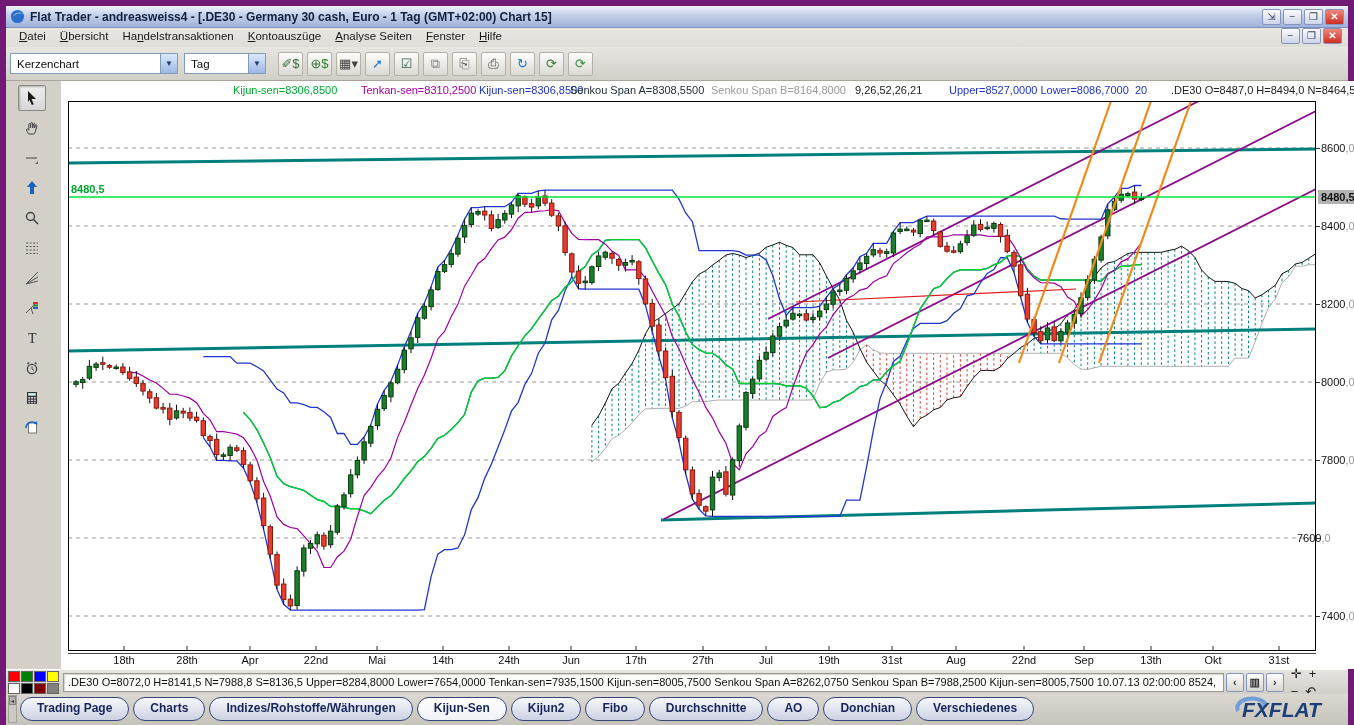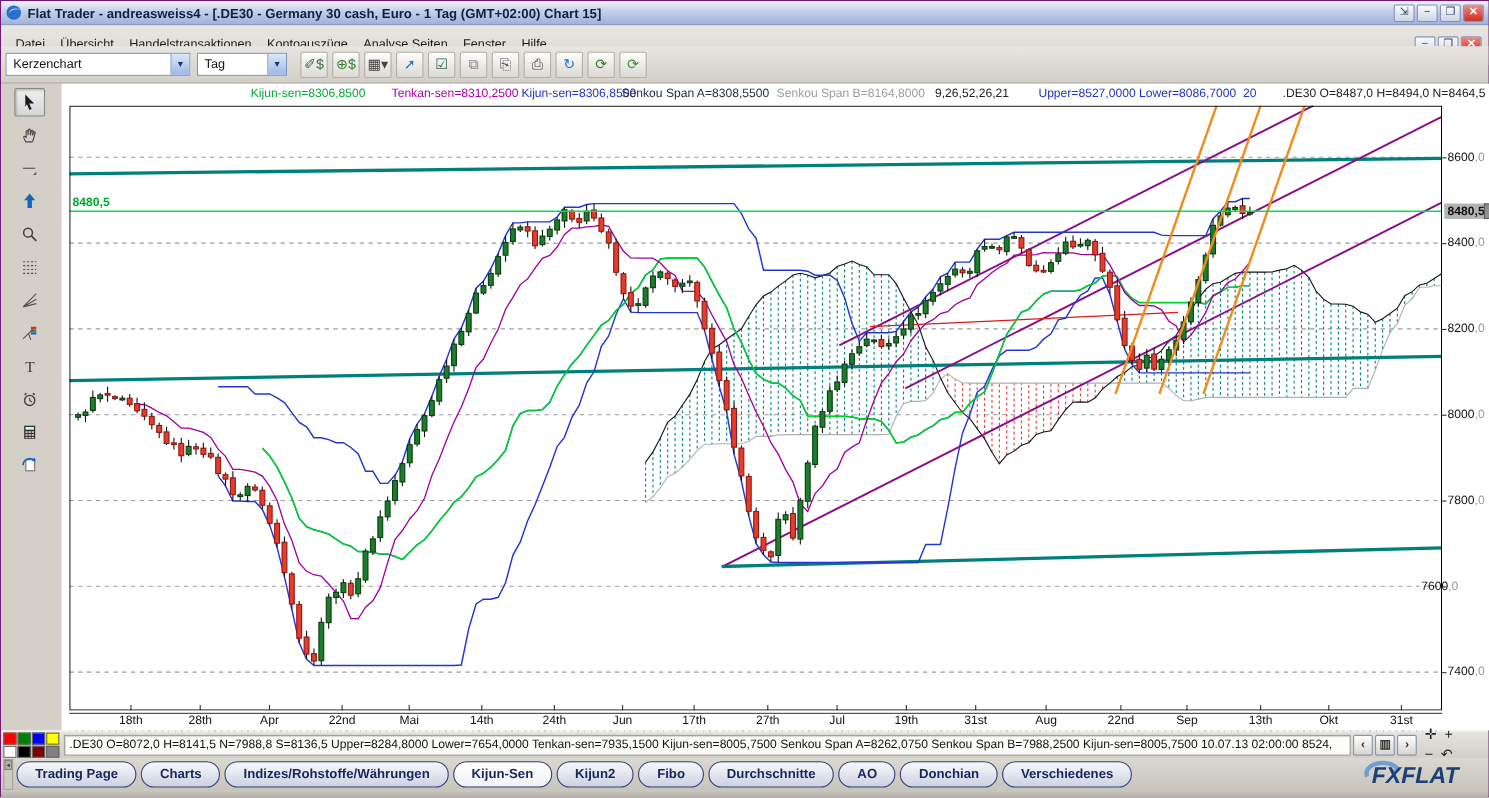--- a/index.html
+++ b/index.html
@@ -1,35 +1,35 @@
 <!DOCTYPE html>
 <html><head>
 <meta charset="utf-8">
 <style>
   * { margin:0; padding:0; box-sizing:border-box; }
   html,body { width:1354px; height:725px; overflow:hidden;
     font-family:"Liberation Sans", sans-serif; background:#d4d0c8; }
-  #app { position:relative; width:1354px; height:725px; border:1px solid #701a75; }
+  #app { position:relative; width:1354px; height:725px; border:6px solid #701a75; }
 
   
   #titlebar { position:absolute; left:0; top:0; width:100%; height:22px;
     background:linear-gradient(#eef2fb 0%, #c3cfe9 45%, #9fb2da 100%);
     border-bottom:1px solid #7d8fbd; display:flex; align-items:center; padding:0 4px; }
   #title-icon { width:15px; height:15px; margin-right:5px; flex:0 0 auto; }
   #title-text { font-size:12px; font-weight:bold; color:#10203f; white-space:nowrap; }
   .winbtns { margin-left:auto; display:flex; gap:2px; }
   .winbtn { width:19px; height:16px; font-size:10px; line-height:14px; text-align:center;
     background:linear-gradient(#fbfcfe,#cdd4e6); border:1px solid #8694bd; border-radius:2px;
     color:#30415f; cursor:default; }
   .winbtn.close { background:linear-gradient(#f1867b,#cc2f22); color:#fff; font-weight:bold; }
 
   
   #menubar { position:absolute; left:0; top:22px; width:100%; height:36px;
     background:linear-gradient(#e9e7e2,#d9d6cf); border-bottom:1px solid #b9b5ac;
-    display:flex; align-items:center; padding:0 6px; }
+    display:flex; padding:0 6px; }
   .menu-item { font-size:11.5px; color:#1a1a1a; padding:2px 7px; white-space:nowrap; }
   .menu-item u { text-decoration:underline; }
 
   
   #toolbar { position:absolute; left:0; top:41px; width:100%; height:34px;
     background:linear-gradient(#e8e6e1,#d2cfc8); border-bottom:1px solid #a9a59c;
     display:flex; align-items:center; padding:0 4px; gap:6px; }
   .dropdown { height:21px; background:#fff; border:1px solid #7f9db9; display:flex;
     align-items:center; font-size:11.5px; color:#111; }
   .dropdown .val { padding:0 6px; flex:1; }

